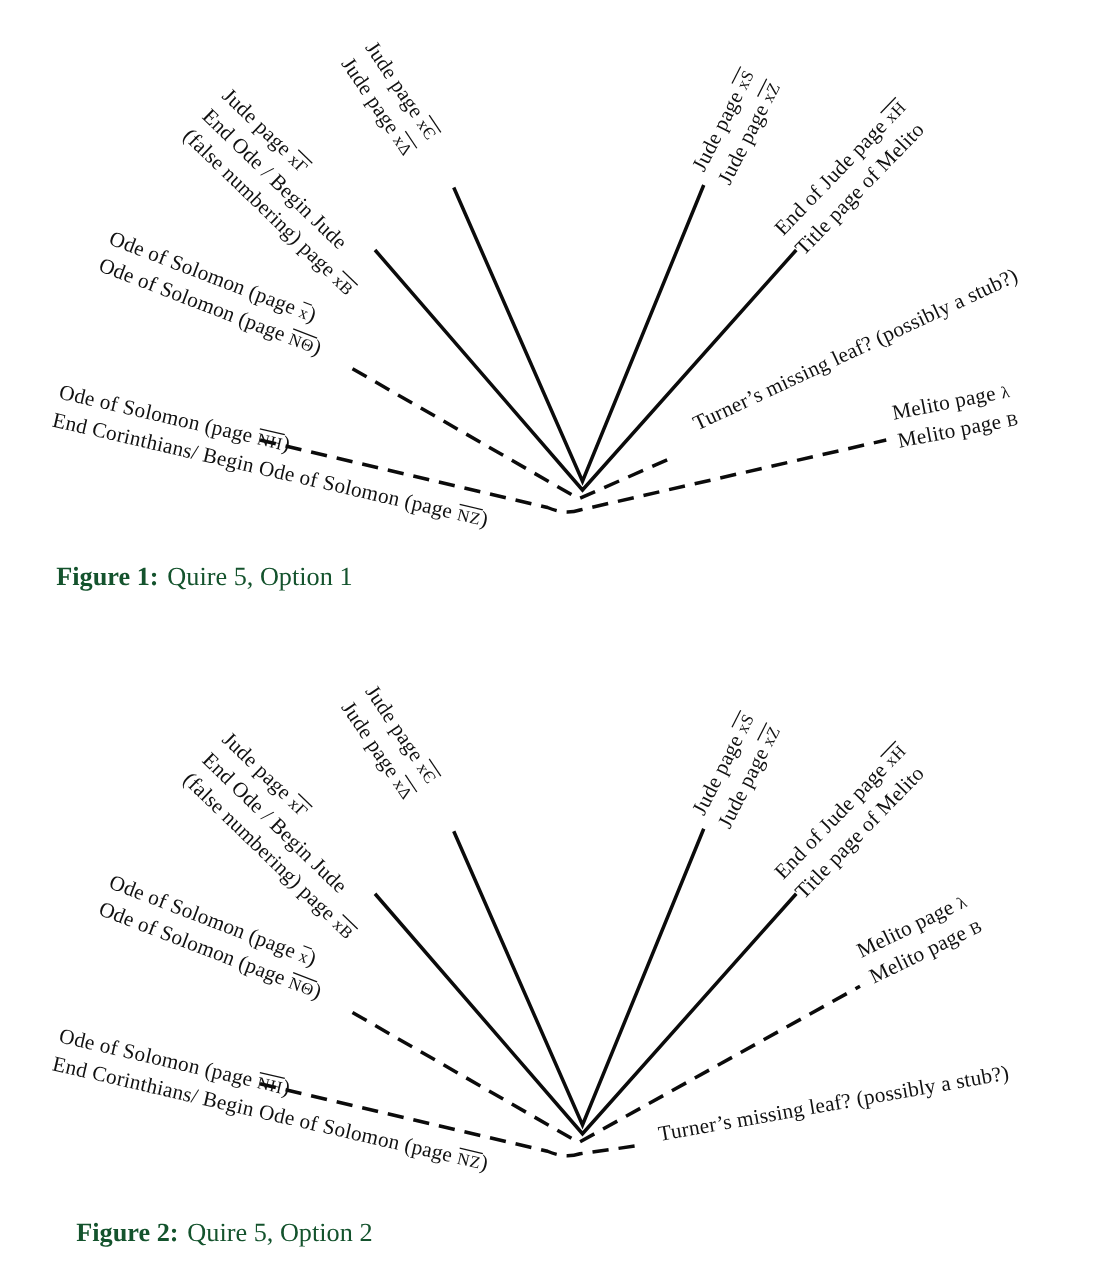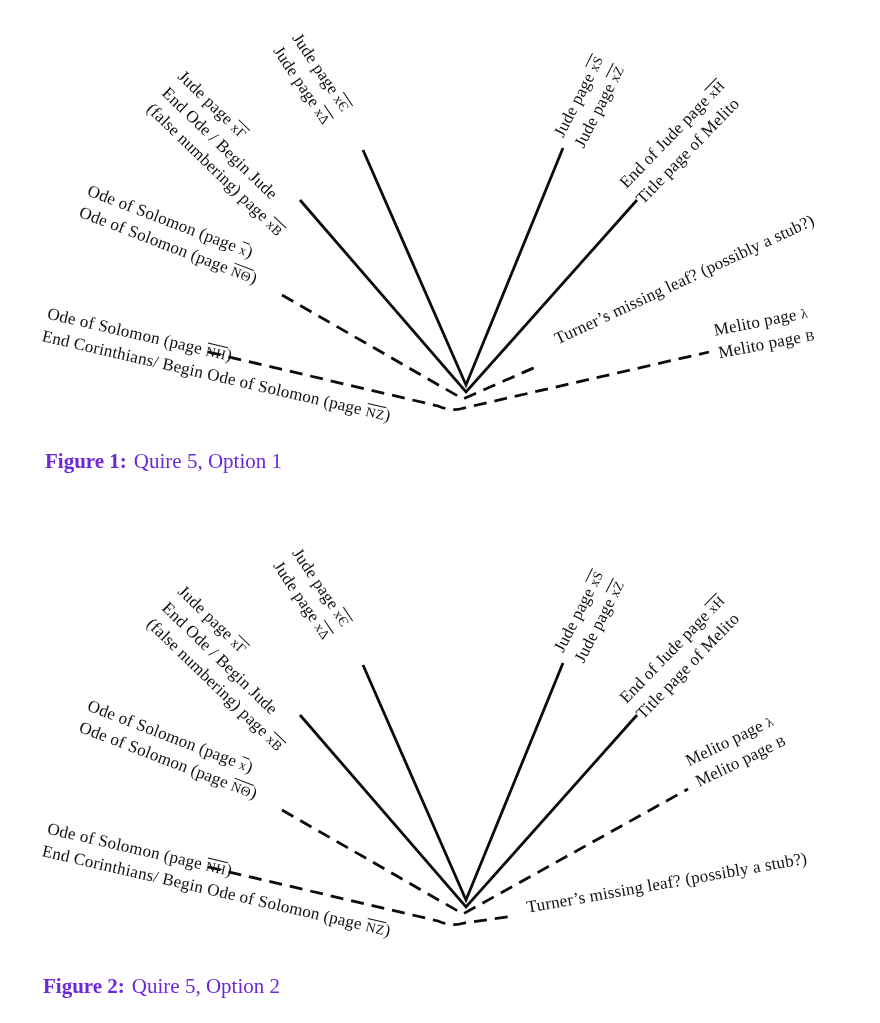--- a/index.html
+++ b/index.html
@@ -9,21 +9,21 @@
   }
   .diagram-svg { position:absolute; left:0; top:0; }
   .diagram-svg path.solid  { stroke:#0b0b0b; stroke-width:2.8; fill:none; }
   .diagram-svg path.dashed { stroke:#0b0b0b; stroke-width:2.8; fill:none; stroke-dasharray:13 8; }
   .label {
     position:absolute; font-size:17px; line-height:22px; white-space:nowrap;
     transform-origin:0 0; letter-spacing:0.2px; color:#111;
   }
   .num { font-size:13.5px; text-decoration:overline; letter-spacing:0.5px; }
   .num.noline { text-decoration:none; }
-  .caption { position:absolute; font-size:21px; line-height:26px; color:#6d28d9; }
+  .caption { position:absolute; font-size:21px; line-height:26px; color:#14532d; }
   .cap-label { font-weight:bold; }
   .cap-text  { margin-left:7px; }
 </style>
 </head>
 <body>
 
 <div class="page">
   <svg class="diagram-svg" width="880" height="1023" viewBox="0 0 880 1023">
       <g>
         <path d="M363,150 L466,385 L563,148" class="solid"></path>
@@ -36,21 +36,21 @@
         <path d="M300,715 L466,907 L637,715" class="solid"></path>
         <path d="M282,810 L463,914 L688,789" class="dashed"></path>
         <path d="M208,867 L438,921 Q452,927 464,923 L514,916" class="dashed"></path>
       </g>
     </svg>
 
   <div class="caption" style="left:45px; top:448px;">
     <span class="cap-label">Figure 1:</span><span class="cap-text">Quire 5, Option 1</span>
   </div>
 
-  <div class="caption" style="left:43px; top:973px;">
+  <div class="caption" style="left:61px; top:973px;">
     <span class="cap-label">Figure 2:</span><span class="cap-text">Quire 5, Option 2</span>
   </div>
 <div class="label" style="left: 188px; top: 66px; transform: rotate(44deg);">Jude page <span class="num">xΓ</span><br>End Ode / Begin Jude<br>(false numbering) page <span class="num">xB</span></div>
     <div class="label" style="left: 305px; top: 29px; transform: rotate(56deg);">Jude page <span class="num">xЄ</span><br>Jude page <span class="num">xΔ</span></div>
     <div class="label" style="left: 549px; top: 131px; transform: rotate(-63deg);">Jude page <span class="num">xS</span><br>Jude page <span class="num">xZ</span></div>
     <div class="label" style="left: 615px; top: 178px; transform: rotate(-46deg);">End of Jude page <span class="num">xH</span><br>Title page of Melito</div>
     <div class="label" style="left: 92px; top: 180px; transform: rotate(21deg);">Ode of Solomon (page <span class="num">x</span>)<br>Ode of Solomon (page <span class="num">NΘ</span>)</div>
     <div class="label" style="left: 50px; top: 303px; transform: rotate(13deg);">Ode of Solomon (page <span class="num">NH</span>)<br>End Corinthians/ Begin Ode of Solomon (page <span class="num">NZ</span>)</div>
     <div class="label" style="left: 551px; top: 330px; transform: rotate(-25deg);">Turner’s missing leaf? (possibly a stub?)</div>
     <div class="label" style="left: 712px; top: 320px; transform: rotate(-11deg);">Melito page <span class="num noline">λ</span><br>Melito page <span class="num noline">B</span></div>

